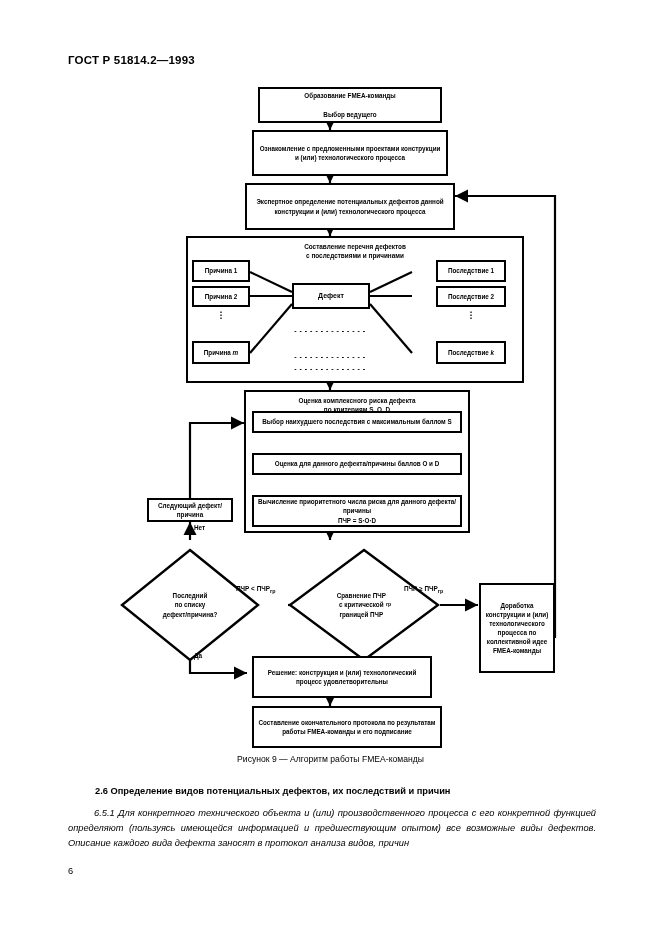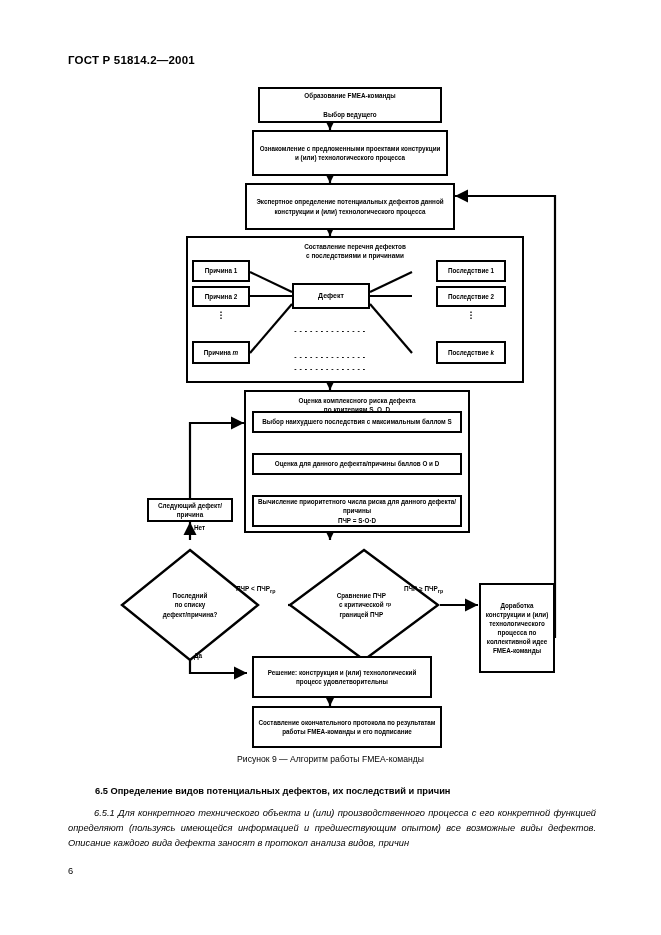--- a/index.html
+++ b/index.html
@@ -28,21 +28,21 @@
   .h5{position:absolute;left:95px;top:786px;width:500px;font-size:9.3px;font-weight:bold;}
   .p1{position:absolute;left:68px;top:806px;width:528px;font-size:9.3px;line-height:1.62;text-align:justify;font-style:italic;}
   .p1 .ind{display:inline-block;width:26px;}
   .pg{position:absolute;left:68px;top:866px;font-size:9.3px;}
 </style>
 </head>
 <body>
 
 <div class="page">
 
-  <div class="hdr">ГОСТ Р 51814.2—2001</div>
+  <div class="hdr">ГОСТ Р 51814.2—1993</div>
 
   <div class="fc">
 
     <svg width="661" height="670">
       <defs>
         <marker id="ah" markerWidth="7" markerHeight="7" refX="6" refY="3" orient="auto">
           <path d="M0,0 L6,3 L0,6 z" fill="#000"></path>
         </marker>
       </defs>
       <g stroke="#000" stroke-width="2.2" fill="none">
@@ -187,17 +187,17 @@
       <span>Решение: конструкция и (или) технологический процесс удовлетворительны</span>
     </div>
 
     <div class="box" style="left:252px;top:628px;width:190px;height:42px;">
       <span>Составление окончательного протокола по результатам работы FMEA-команды и его подписание</span>
     </div>
 
   </div>
 
   <div class="cap">Рисунок 9 — Алгоритм работы FMEA-команды</div>
-  <div class="h5">6.5 Определение видов потенциальных дефектов, их последствий и причин</div>
+  <div class="h5">2.6 Определение видов потенциальных дефектов, их последствий и причин</div>
   <div class="p1"><span class="ind"></span><span>6.5.1 Для конкретного технического объекта и (или) производственного процесса с его конкретной функцией определяют (пользуясь имеющейся информацией и предшествующим опытом) все возможные виды дефектов. Описание каждого вида дефекта заносят в протокол анализа видов, причин</span></div>
   <div class="pg">6</div>
 
 </div>
 
 </body></html>

